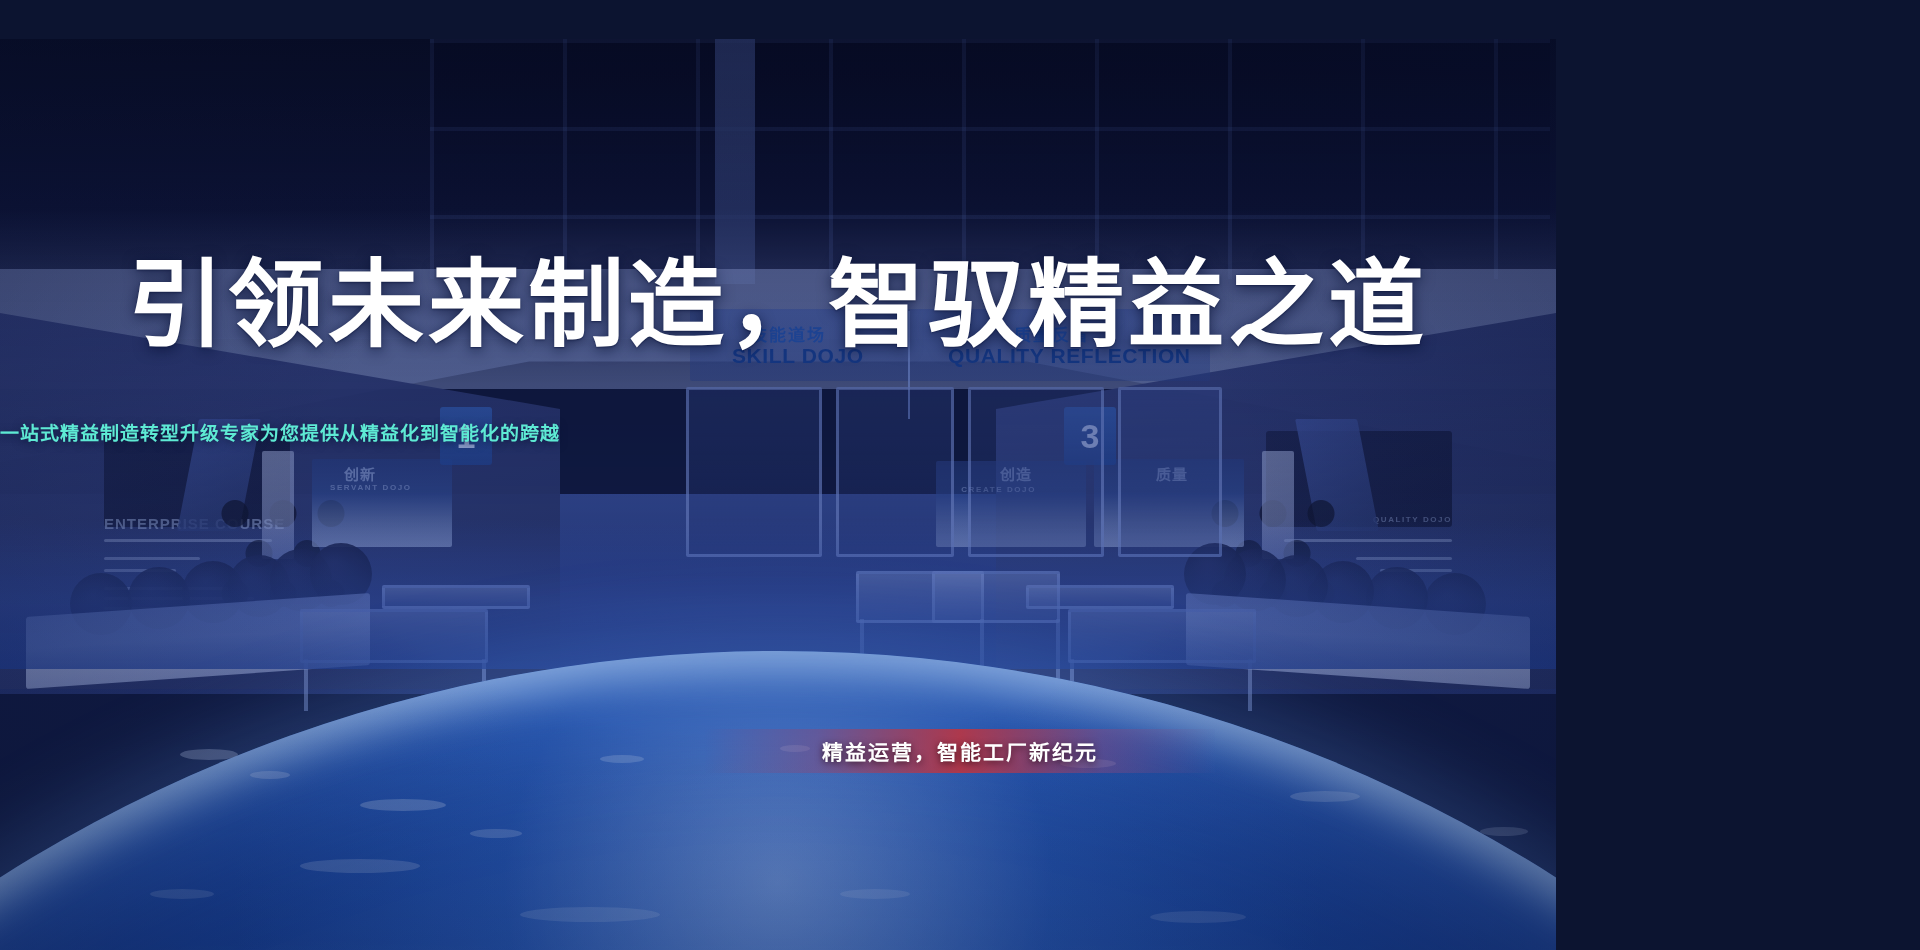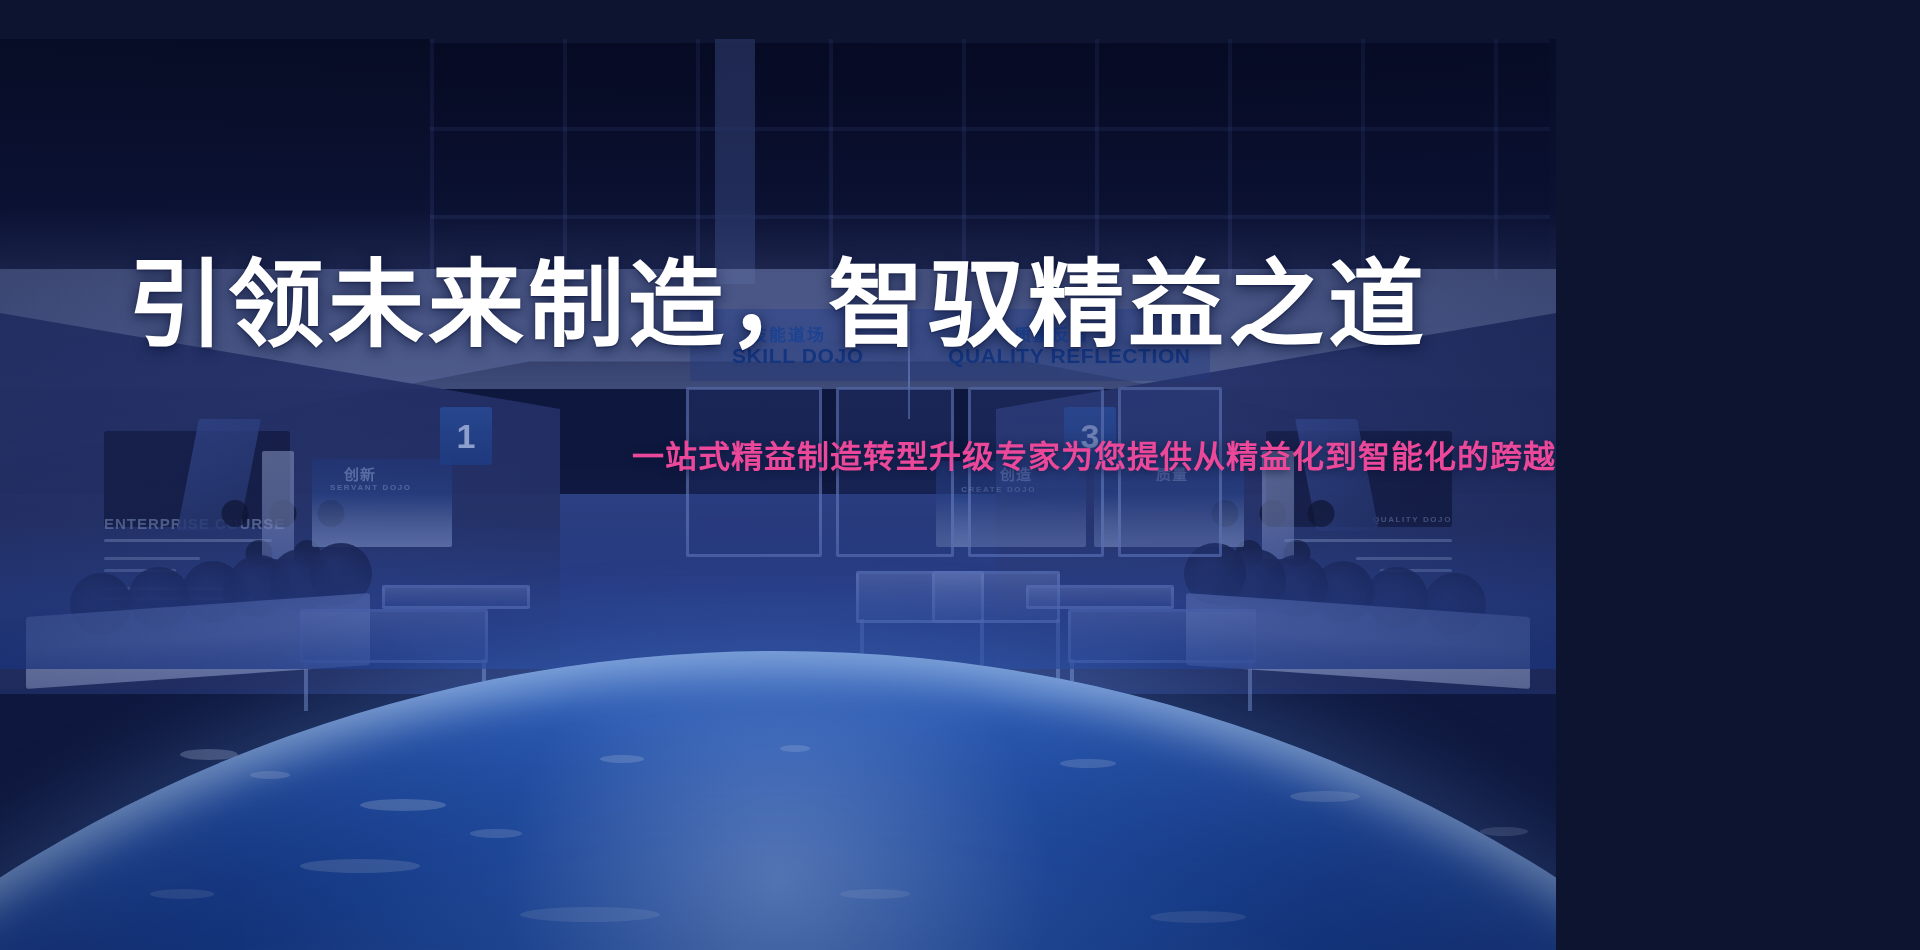--- a/index.html
+++ b/index.html
@@ -208,24 +208,24 @@
     font-weight:bold;
     color:#ffffff;
     letter-spacing:4px;
     line-height:1.05;
     text-shadow:0 3px 14px rgba(6,14,48,.70), 0 1px 2px rgba(10,20,60,.6);
     white-space:nowrap;
   }
 
   .subtitle{
     position:absolute;left:0;top:360px;width:100%;
-    text-align:right;
-    font-size:32px;
+    text-align:left;
+    font-size:19px;
     font-weight:bold;
-    color:#ec4899;
+    color:#5eead4;
     letter-spacing:1px;
     text-shadow:0 2px 8px rgba(8,18,52,.7);
     white-space:nowrap;
   }
 
   .keywords{
     position:absolute;left:0;top:425px;width:100%;
     display:flex;align-items:center;justify-content:center;
     gap:22px;
   }
@@ -380,15 +380,18 @@
     <div class="vignette"></div>
   </div>
 
   <div class="content">
 
     <h1 class="headline">引领未来制造，智驭精益之道</h1>
 
     <p class="subtitle">一站式精益制造转型升级专家为您提供从精益化到智能化的跨越</p>
 
 
+    <div class="badge">
+      <span class="badge-text">精益运营，智能工厂新纪元</span>
+    </div>
 
   </div>
 </div>
 
 </body></html>

